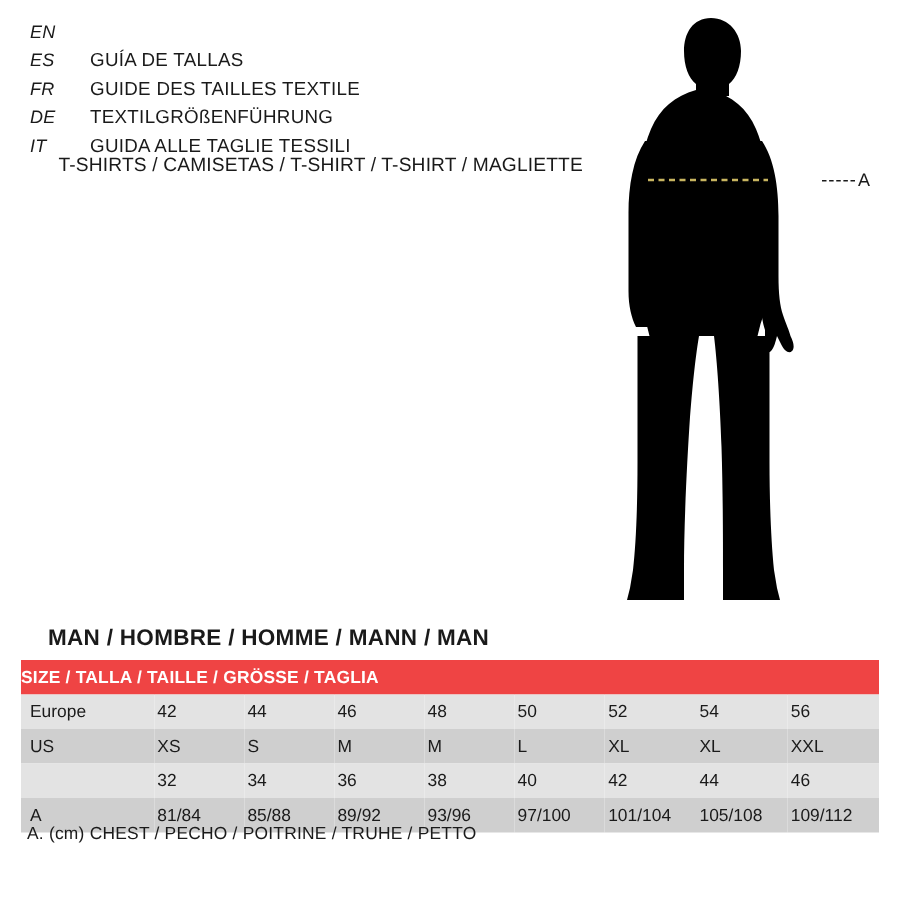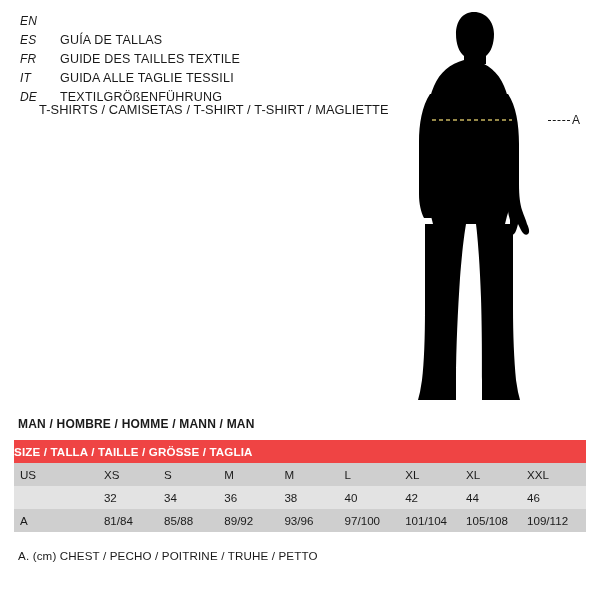--- a/index.html
+++ b/index.html
@@ -82,23 +82,23 @@
     left: 148px;
     top: 112px;
     width: 22px;
     height: 1px;
     border-top: 1.4px dashed #1a1a1a;
   }
 
   
   .man-title {
     position: absolute;
-    left: 18px;
+    left: 32px;
     top: 417px;
-    font-size: 12px;
+    font-size: 15px;
     font-weight: bold;
     letter-spacing: 0.2px;
     white-space: nowrap;
   }
   table.size-table {
     position: absolute;
     left: 14px;
     top: 440px;
     width: 572px;
     border-collapse: collapse;
@@ -156,26 +156,26 @@
     </div>
     <div class="legend-row">
       <div class="legend-code">ES</div>
       <div class="legend-text">GUÍA DE TALLAS</div>
     </div>
     <div class="legend-row">
       <div class="legend-code">FR</div>
       <div class="legend-text">GUIDE DES TAILLES TEXTILE</div>
     </div>
     <div class="legend-row">
+      <div class="legend-code">DE</div>
+      <div class="legend-text">TEXTILGRÖßENFÜHRUNG</div>
+    </div>
+    <div class="legend-row">
       <div class="legend-code">IT</div>
       <div class="legend-text">GUIDA ALLE TAGLIE TESSILI</div>
-    </div>
-    <div class="legend-row">
-      <div class="legend-code">DE</div>
-      <div class="legend-text">TEXTILGRÖßENFÜHRUNG</div>
     </div>
   </div>
 
   <div class="product-lines">
     <div class="product-line">T-SHIRTS / CAMISETAS / T-SHIRT / T-SHIRT / MAGLIETTE</div>
   </div>
 
   <div class="figure-wrap">
     <svg class="figure-svg" width="200" height="400" viewBox="0 0 200 400">
 
@@ -225,20 +225,31 @@
     <div class="measure-label">A</div>
   </div>
 
   <div class="man-title">MAN / HOMBRE / HOMME / MANN / MAN</div>
 
   <table class="size-table">
     <tbody>
       <tr class="row-head">
         <td colspan="9">SIZE / TALLA / TAILLE / GRÖSSE / TAGLIA</td>
       </tr>
+      <tr class="row-light">
+        <td class="cell-label">Europe</td>
+        <td class="cell-val">42</td>
+        <td class="cell-val">44</td>
+        <td class="cell-val">46</td>
+        <td class="cell-val">48</td>
+        <td class="cell-val">50</td>
+        <td class="cell-val">52</td>
+        <td class="cell-val">54</td>
+        <td class="cell-val">56</td>
+      </tr>
       <tr class="row-dark">
         <td class="cell-label">US</td>
         <td class="cell-val">XS</td>
         <td class="cell-val">S</td>
         <td class="cell-val">M</td>
         <td class="cell-val">M</td>
         <td class="cell-val">L</td>
         <td class="cell-val">XL</td>
         <td class="cell-val">XL</td>
         <td class="cell-val">XXL</td>

